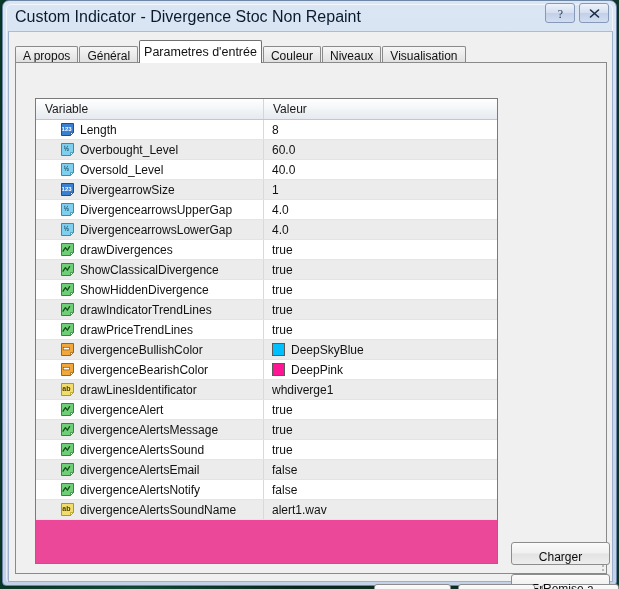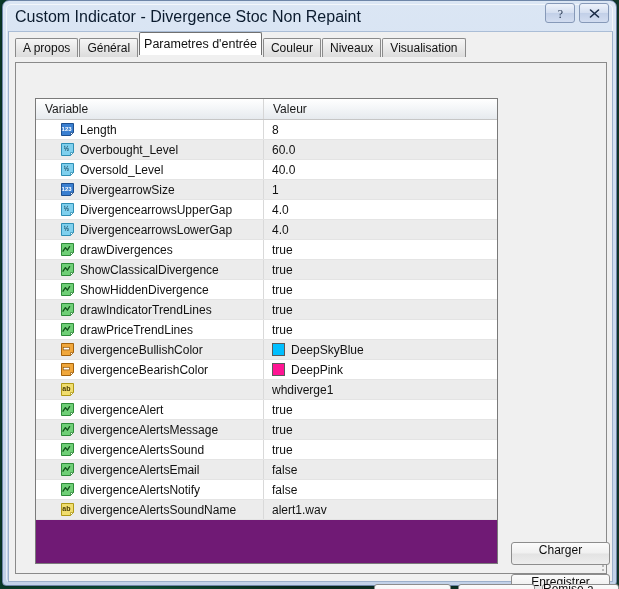--- a/index.html
+++ b/index.html
@@ -89,21 +89,21 @@
     background: #f0f0f0;
     border: 1px solid #9cb0cb;
     border-top: 1px solid #aabdd6;
     box-sizing: border-box;
   }
 
   
   #tabstrip {
     position: absolute;
     left: 6px;
-    top: 0;
+    top: 8px;
     height: 23px;
     display: flex;
     align-items: flex-end;
   }
   .tab {
     height: 19px;
     line-height: 19px;
     padding: 0 7px;
     margin-right: 1px;
     font-size: 12px;
@@ -141,21 +141,21 @@
     box-sizing: border-box;
   }
 
   
   #param-table {
     position: absolute;
     left: 19px;
     top: 35px;
     width: 463px;
     height: 466px;
-    background: #701a75;
+    background: #ec4899;
     border: 1px solid #7a7a7a;
     box-sizing: border-box;
     overflow: hidden;
   }
   #table-head {
     display: flex;
     height: 21px;
     background: linear-gradient(180deg, #ffffff 0%, #f4f6f8 45%, #e6eaee 100%);
     border-bottom: 1px solid #c6c6c6;
     box-sizing: border-box;
@@ -236,21 +236,21 @@
     position: absolute;
     width: 99px;
     height: 23px;
     font-size: 12px;
     color: #0c0c0c;
     background: linear-gradient(180deg, #fbfbfb 0%, #f0f0f0 48%, #e3e3e3 52%, #ededed 100%);
     border: 1px solid #8d8d8d;
     border-radius: 3px;
     box-sizing: border-box;
     display: flex;
-    align-items: flex-start;
+    align-items: flex-end;
     justify-content: center;
     cursor: default;
   }
   #btn-charger { left: 495px; top: 479px; }
   #btn-enregistrer { left: 495px; top: 511px; }
 
   
   .bottom-btn {
     position: absolute;
     top: 552px;
@@ -525,20 +525,21 @@
             </div>
             <div class="row alt">
               <div class="cell-var">
                 <span class="type-icon">
                   <svg width="15" height="15" viewBox="0 0 15 15">
     <path d="M1.5 1.5 H13.5 V10.5 L10.5 13.5 H1.5 Z" fill="#f0dd6e" stroke="#b09a17" stroke-width="1"></path>
      <path d="M13.5 10.5 L10.5 10.5 L10.5 13.5 Z" fill="#ffffff" stroke="#b09a17" stroke-width="0.8"></path>
     <text x="6.4" y="9.2" text-anchor="middle" font-family="Liberation Sans, sans-serif" font-size="7" font-weight="bold" fill="#4a3c04">ab</text>
   </svg>
                 </span>
+                <span class="var-name">drawLinesIdentificator</span>
               </div>
               <div class="cell-val">
                 <span class="val-text">whdiverge1</span>
               </div>
             </div>
             <div class="row plain">
               <div class="cell-var">
                 <span class="type-icon">
                   <svg width="15" height="15" viewBox="0 0 15 15">
       <path d="M1.5 1.5 H13.5 V10.5 L10.5 13.5 H1.5 Z" fill="#6fcf77" stroke="#2e8b39" stroke-width="1"></path>

